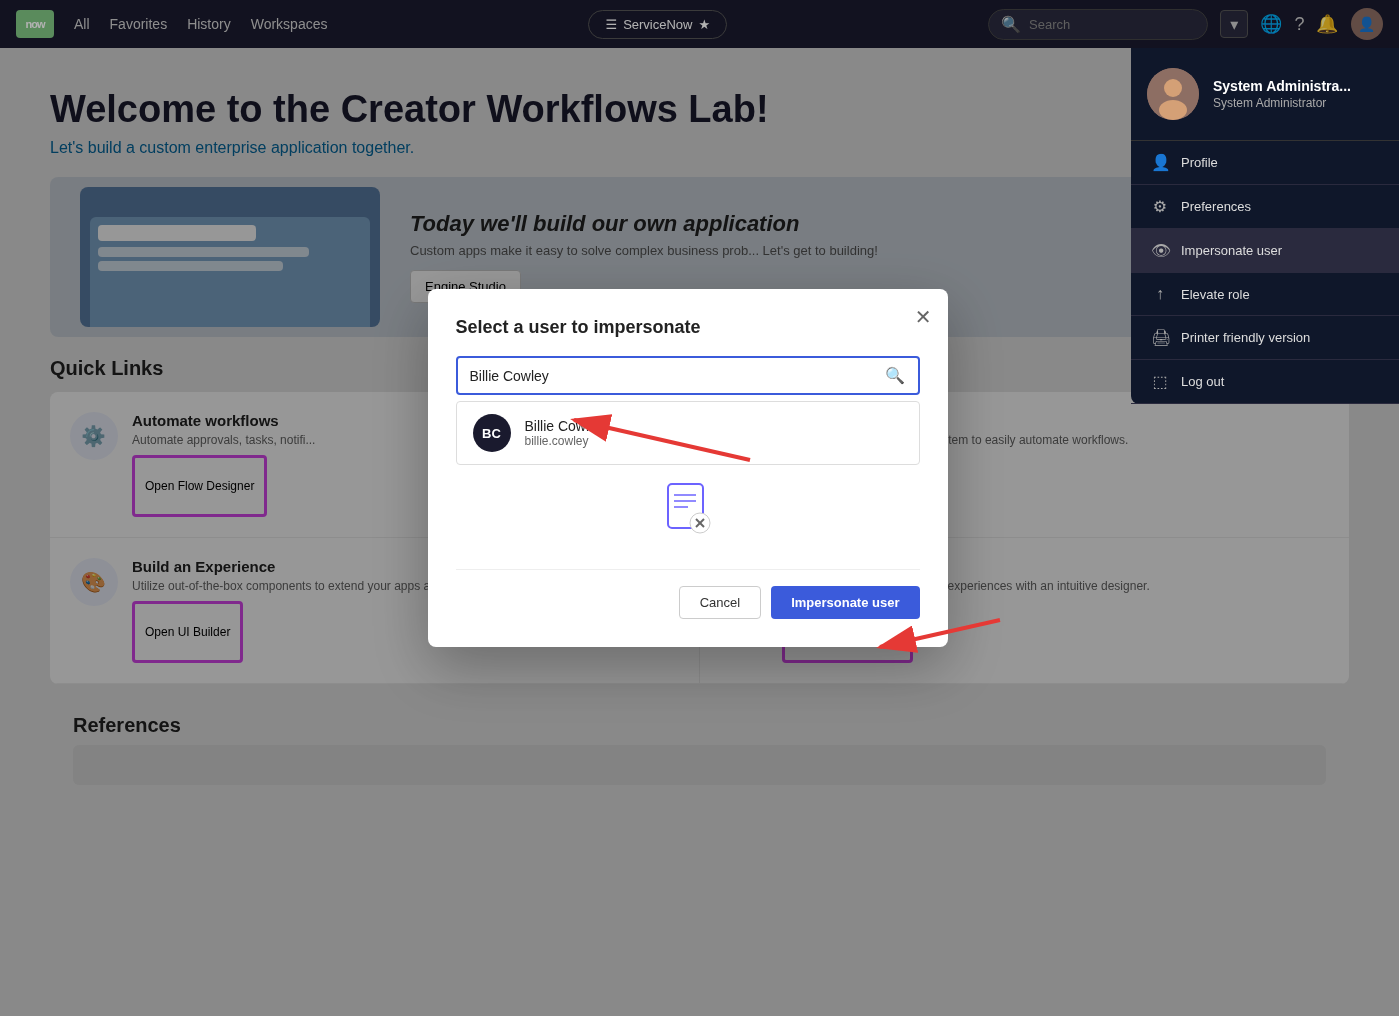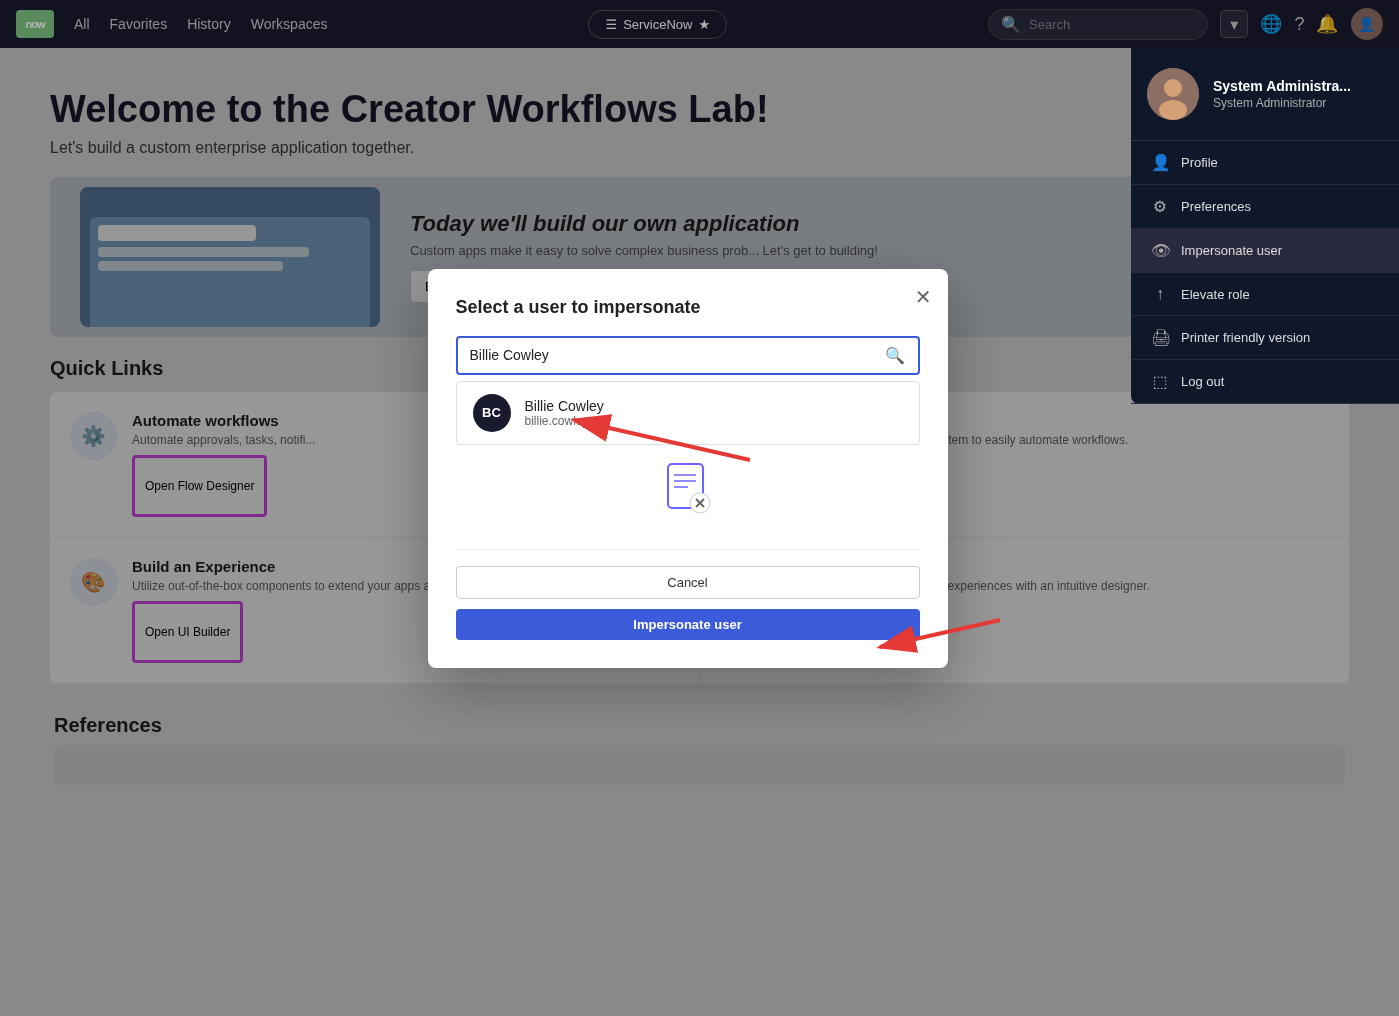--- a/index.html
+++ b/index.html
@@ -106,21 +106,21 @@
     .hero {
       padding: 40px 50px 20px;
     }
     .hero h1 {
       font-size: 38px;
       font-weight: 700;
       color: #1a1a2e;
     }
     .hero p {
       font-size: 16px;
-      color: #404040;
+      color: #0369a1;
       margin-top: 8px;
     }
 
     .banner {
       margin: 0 50px;
       background: #cdd4dc;
       border-radius: 8px;
       height: 160px;
       display: flex;
       align-items: center;
@@ -189,21 +189,21 @@
       background: transparent;
       border: 3px solid #d946ef;
       border-radius: 4px;
       padding: 21px 10px;
       font-size: 12px;
       cursor: pointer;
       margin-top: 8px;
     }
 
     
-    .references { padding: 10px 54px; }
+    .references { padding: 10px 73px; }
     .references h2 { font-size: 20px; color: #222; margin-bottom: 8px; }
 
     
     .overlay {
       position: fixed;
       top: 0; left: 0;
       width: 1399px; height: 1016px;
       background: rgba(0,0,0,0.3);
       z-index: 50;
     }
@@ -340,21 +340,20 @@
       height: 80px;
     }
 
     .modal-footer {
       display: flex;
       justify-content: flex-end;
       gap: 10px;
       margin-top: 20px;
       padding-top: 16px;
       border-top: 1px solid #eee;
-      flex-direction: column;
     }
     .btn-cancel {
       background: #fff;
       border: 1px solid #ccc;
       border-radius: 4px;
       padding: 8px 20px;
       font-size: 13px;
       cursor: pointer;
       color: #333;
     }

